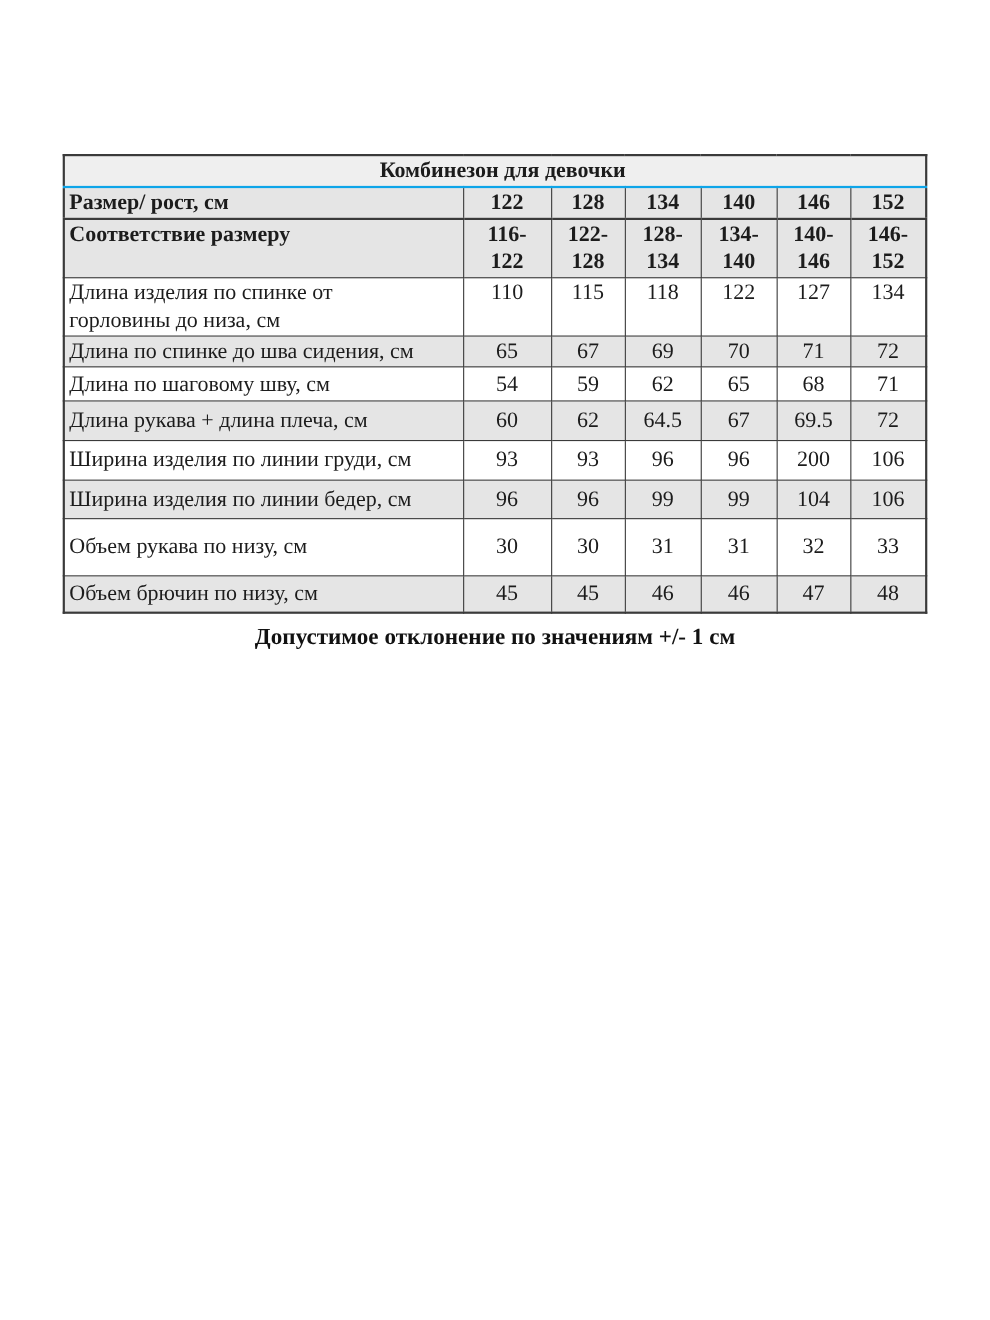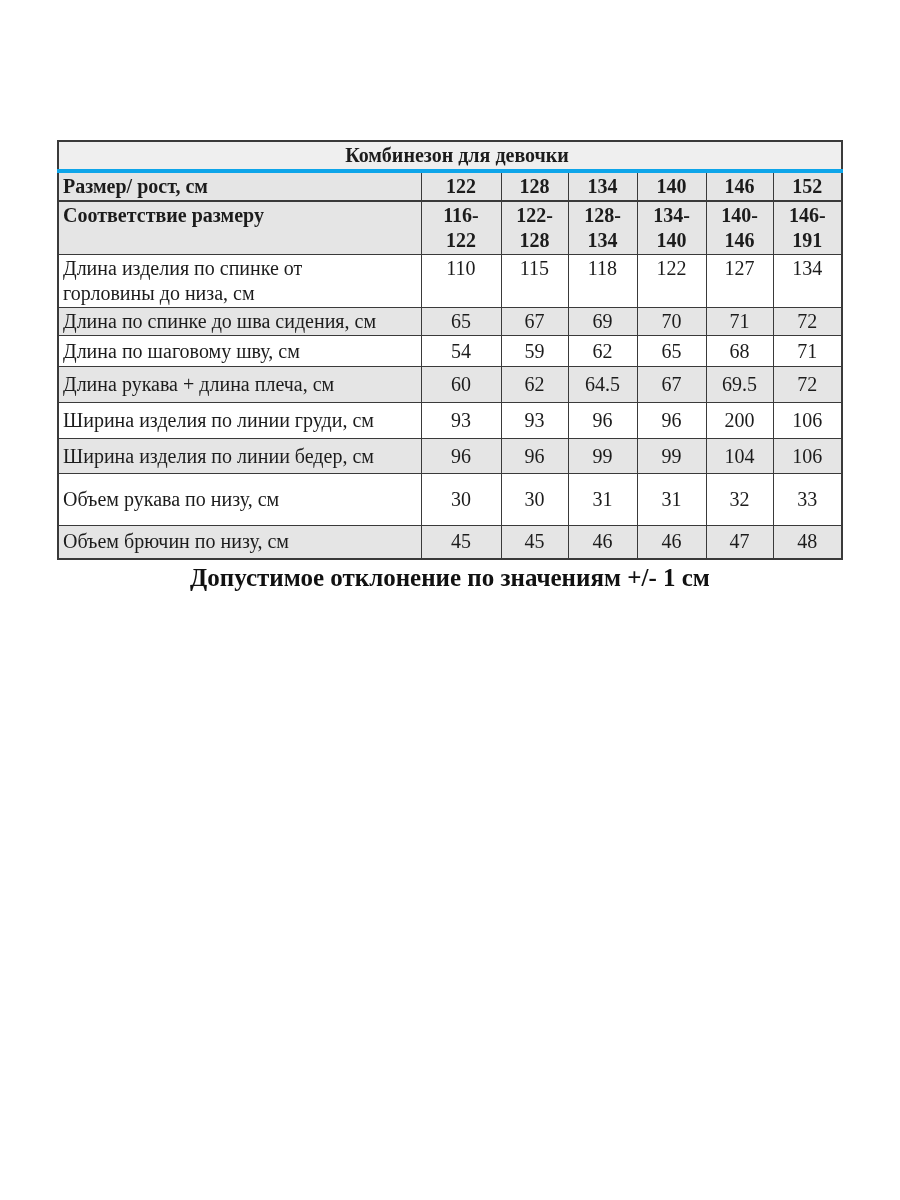--- a/index.html
+++ b/index.html
@@ -32,21 +32,21 @@
     padding: 1px 4px;
     vertical-align: middle;
     white-space: pre-line;
     background: #ffffff;
   }
   tr.title-row td {
     background: #efefef;
     font-weight: bold;
     text-align: center;
     height: 23px;
-    border-bottom: 4px solid #0ea5e9;
+    border-bottom: 2px solid #0ea5e9;
     padding-left: 18px;
   }
   tr.thick-bottom td {
     border-bottom: 2px solid #3a3a3a;
   }
   tr.gray td { background: #e5e5e5; }
   tr.bold td { font-weight: bold; }
   tr.top td  { vertical-align: top; }
   td.label {
     text-align: left;
@@ -55,21 +55,21 @@
   td.val {
     text-align: center;
   }
   .tolerance-note {
     position: absolute;
     top: 564px;
     left: 0;
     width: 900px;
     text-align: center;
     font-weight: bold;
-    font-size: 25px;
+    font-size: 21px;
     line-height: 28px;
     color: #111111;
   }
 </style>
 </head>
 <body>
 
 <div class="page">
 
   <table class="size-table">
@@ -102,21 +102,21 @@
 122</td>
           <td class="val">122-
 128</td>
           <td class="val">128-
 134</td>
           <td class="val">134-
 140</td>
           <td class="val">140-
 146</td>
           <td class="val">146-
-191</td>
+152</td>
         </tr>
         <tr class="white top" style="height: 53px; padding-left: 12px;">
           <td class="label">Длина изделия по спинке от
 горловины до низа, см</td>
           <td class="val">110</td>
           <td class="val">115</td>
           <td class="val">118</td>
           <td class="val">122</td>
           <td class="val">127</td>
           <td class="val">134</td>

